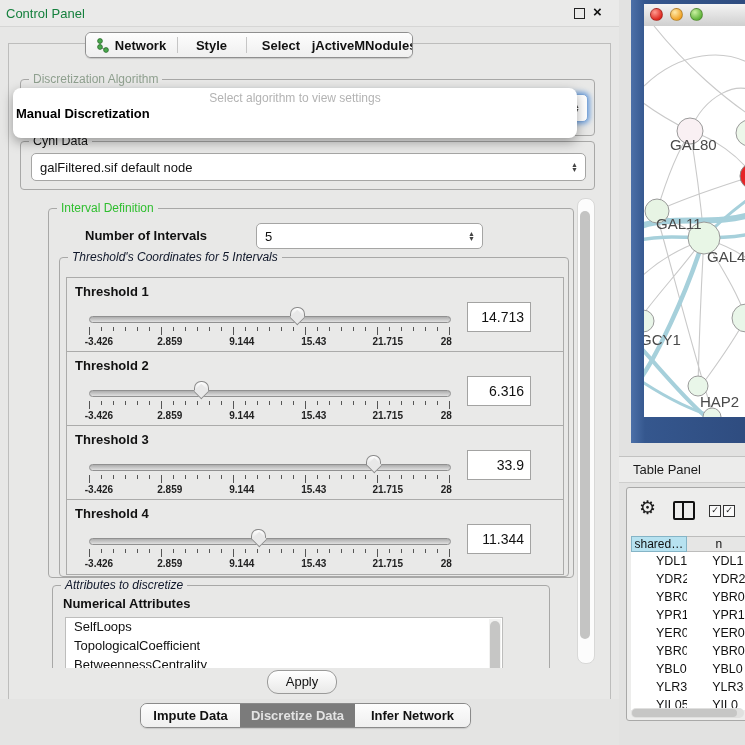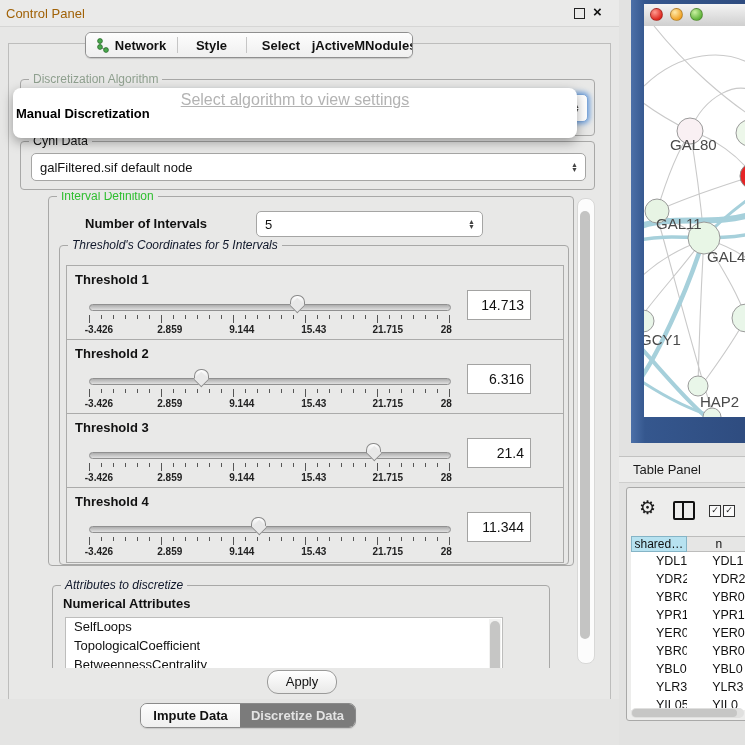--- a/index.html
+++ b/index.html
@@ -1,21 +1,21 @@
 <!DOCTYPE html>
 <html><head>
 <meta charset="utf-8">
 <style>
   html,body{margin:0;padding:0;}
   #screen{position:relative;width:745px;height:745px;overflow:hidden;
     background:#E7E7E6;font-family:"Liberation Sans",sans-serif;color:#111;}
   
   .cp-titlebar{position:absolute;left:0;top:0;width:619px;height:26px;background:#EAEAE9;
     border-bottom:1px solid #D6D6D5;}
-  .cp-title{position:absolute;left:6px;top:6px;font-size:13px;color:#a16207;}
+  .cp-title{position:absolute;left:6px;top:6px;font-size:13px;color:#15803d;}
   .float-icon{position:absolute;left:574px;top:8px;width:9px;height:9px;border:1.5px solid #222;background:transparent;}
   .close-icon{position:absolute;left:593px;top:3px;font-size:15px;font-weight:900;color:#111;}
   .cp-body{position:absolute;left:8px;top:43px;width:601px;height:655px;background:#E8E8E7;
     border:1px solid #BDBDBC;}
   
   .top-tabs{position:absolute;left:85px;top:32px;height:24px;display:flex;z-index:5;
     border:1px solid #8F8F8F;border-radius:6px;overflow:hidden;background:#FBFBFB;
     box-shadow:0 1px 1px rgba(0,0,0,0.15);}
   .tab{display:flex;align-items:center;justify-content:center;font-size:13px;font-weight:bold;
     background:linear-gradient(#FDFDFD,#EFEFEF);color:#111;position:relative;}
@@ -31,21 +31,21 @@
   .gt-black{color:#111;font-size:12.5px;}
   
   .combo{position:absolute;background:#FFF;border:1px solid #A5A5A4;border-radius:5px;
     font-size:13px;color:#111;display:flex;align-items:center;padding:0 8px;}
   .combo .stepper{position:absolute;right:7px;top:50%;transform:translateY(-50%);
     display:flex;flex-direction:column;line-height:5px;font-size:7px;color:#444;}
   .combo.focused{border:1px solid #7FA8D9;box-shadow:0 0 5px 2px rgba(95,150,220,0.85);}
   
   .popup{position:absolute;left:13px;top:88px;width:564px;height:50px;background:#FFF;
     border-radius:8px;box-shadow:0 4px 12px rgba(0,0,0,0.35);z-index:20;overflow:hidden;}
-  .popup-hint{text-align:center;font-size:16px;color:#B3B3B3;padding-top:3px;height:14px;text-decoration:underline;}
+  .popup-hint{text-align:center;font-size:12px;color:#B3B3B3;padding-top:3px;height:14px;}
   .popup-opt{font-size:13px;color:#000;padding:1px 3px;height:15px;}
   .popup-opt.bold{font-weight:bold;}
   
   .scrollarea{position:absolute;left:14px;top:192px;width:586px;height:476px;overflow:hidden;}
   .vscroll{position:absolute;left:563px;top:6px;width:16px;height:464px;background:#FCFCFC;
     border:1px solid #D8D8D7;border-radius:8px;}
   .vscroll .thumb{position:absolute;left:2px;top:12px;width:10px;height:428px;background:#C4C4C3;border-radius:6px;}
   
   .tbox{position:absolute;left:6px;width:496px;height:74px;border:1px solid #ABABAA;background:#E9E9E8;}
   .tbox-label{position:absolute;left:8px;top:6px;font-size:13px;font-weight:bold;}
@@ -169,21 +169,21 @@
     </div>
   </div>
 
   <div class="popup">
     <div class="popup-hint">Select algorithm to view settings</div>
     <div class="popup-opt bold">Manual Discretization</div>
   </div>
 
   <div class="scrollarea">
 
-    <div class="group" style="left:34px;top:4px;width:524px;height:368px">
+    <div class="group" style="left:34px;top:16px;width:524px;height:368px">
       <span class="group-title gt-green">Interval Definition</span>
 
       <span style="position:absolute;left:36px;top:19px;font-size:13px;font-weight:bold">Number of Intervals</span>
       <div class="combo" style="left:207px;top:14px;width:209px;height:24px">
         <span>5</span>
         <span class="stepper">
             <span>▲</span>
             <span>▼</span>
           </span>
       </div>
@@ -340,21 +340,21 @@
               </div>
             <div class="tick-labels">
                 <span style="left: 0%;">-3.426</span>
                 <span style="left: 20%;">2.859</span>
                 <span style="left: 40%;">9.144</span>
                 <span style="left: 60%;">15.43</span>
                 <span style="left: 80%;">21.715</span>
                 <span style="left: 100%; transform: translateX(-75%);">28</span>
               </div>
           </div>
-          <div class="tvalue">21.4</div>
+          <div class="tvalue">33.9</div>
         </div>
 
         <div class="tbox" style="top:241px">
           <span class="tbox-label">Threshold 4</span>
           <div class="slider">
             <div class="track"></div>
             <div class="handle" style="left: calc(46.9993% - 7px);">
                 <div class="cap"></div>
                 <div class="tip"></div>
               </div>
@@ -426,20 +426,23 @@
   <div class="apply-btn">Apply</div>
 
   <div class="bottom-strip"></div>
   <div class="bottom-tabs">
     <div class="tab" style="width:99px">
       <span>Impute Data</span>
     </div>
     <div class="tab selected" style="width:115px">
       <span>Discretize Data</span>
     </div>
+    <div class="tab" style="width:115px">
+      <span>Infer Network</span>
+    </div>
   </div>
 
   <div class="right-area">
 
     <div class="net-window">
       <div class="net-titlebar">
         <span class="light red"></span>
         <span class="light yellow"></span>
         <span class="light green"></span>
       </div>

